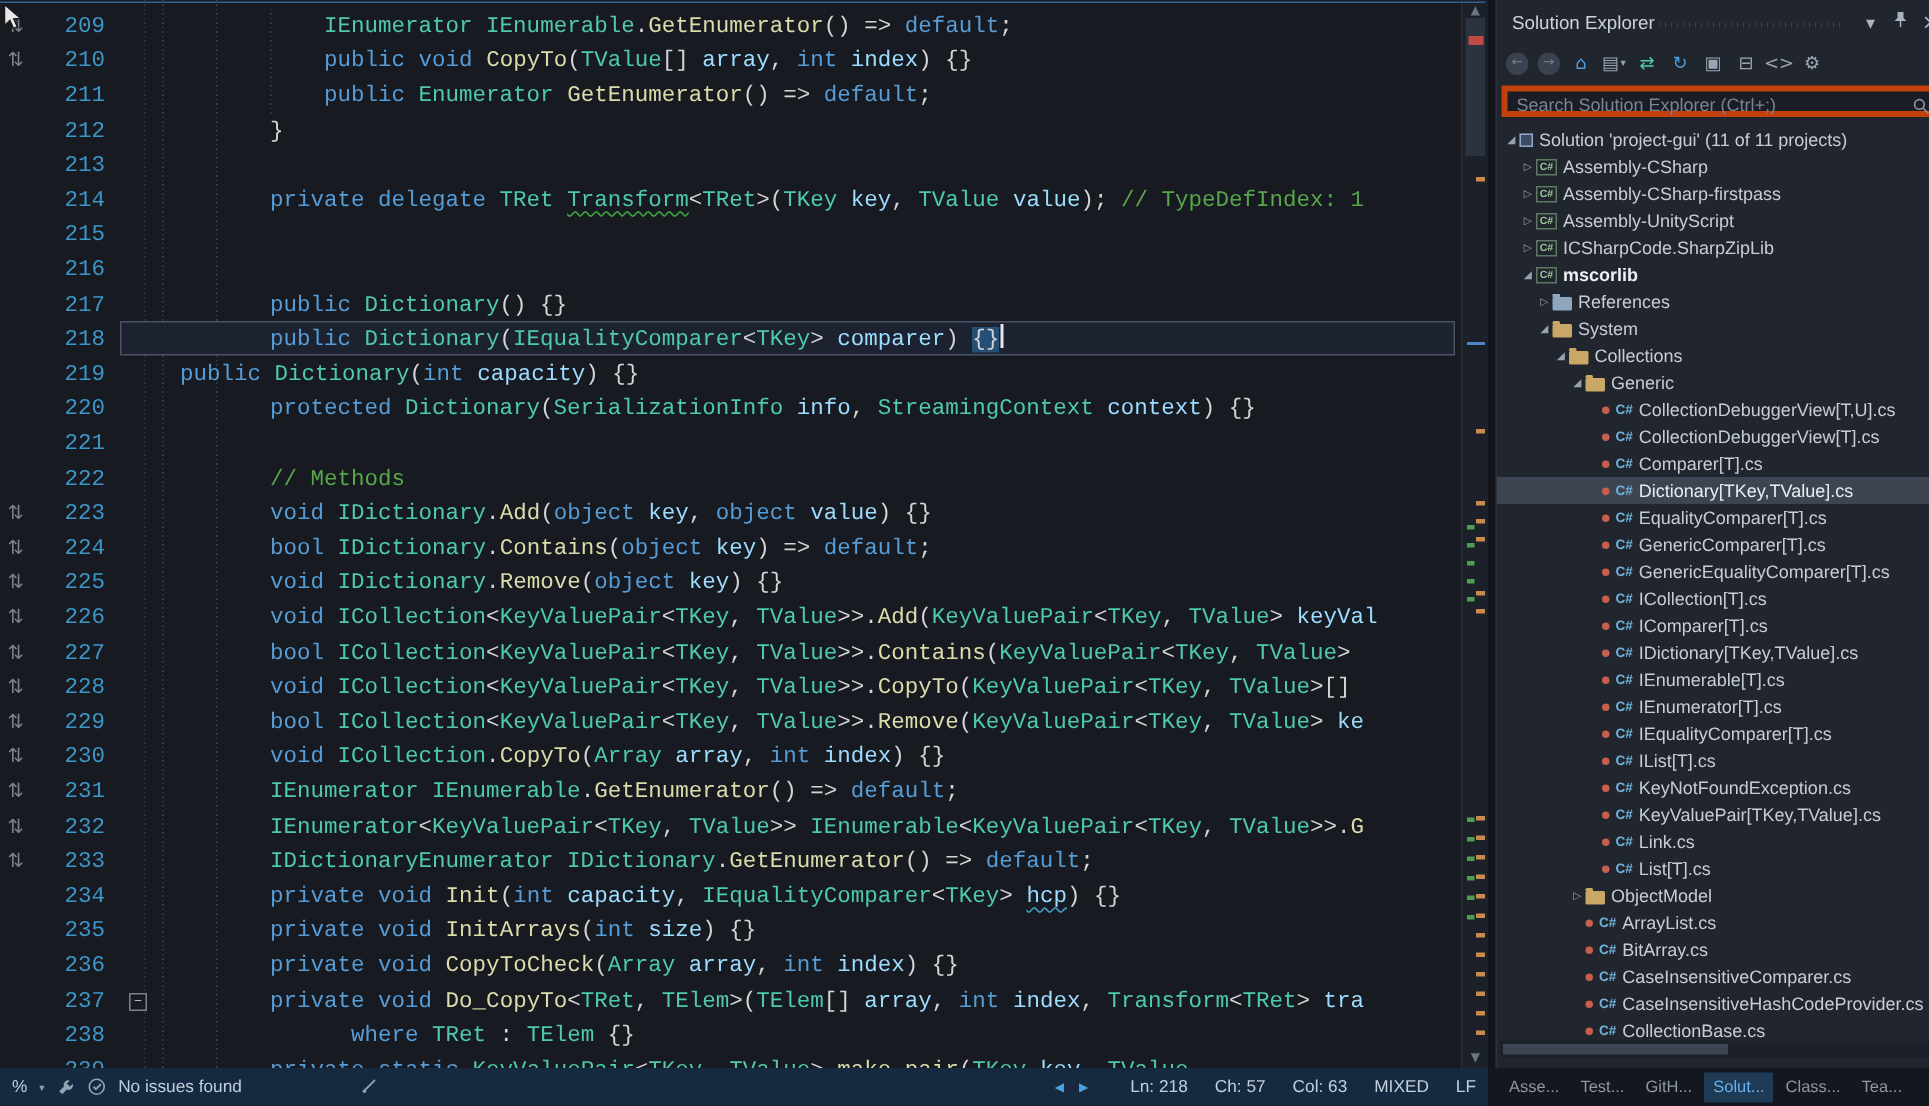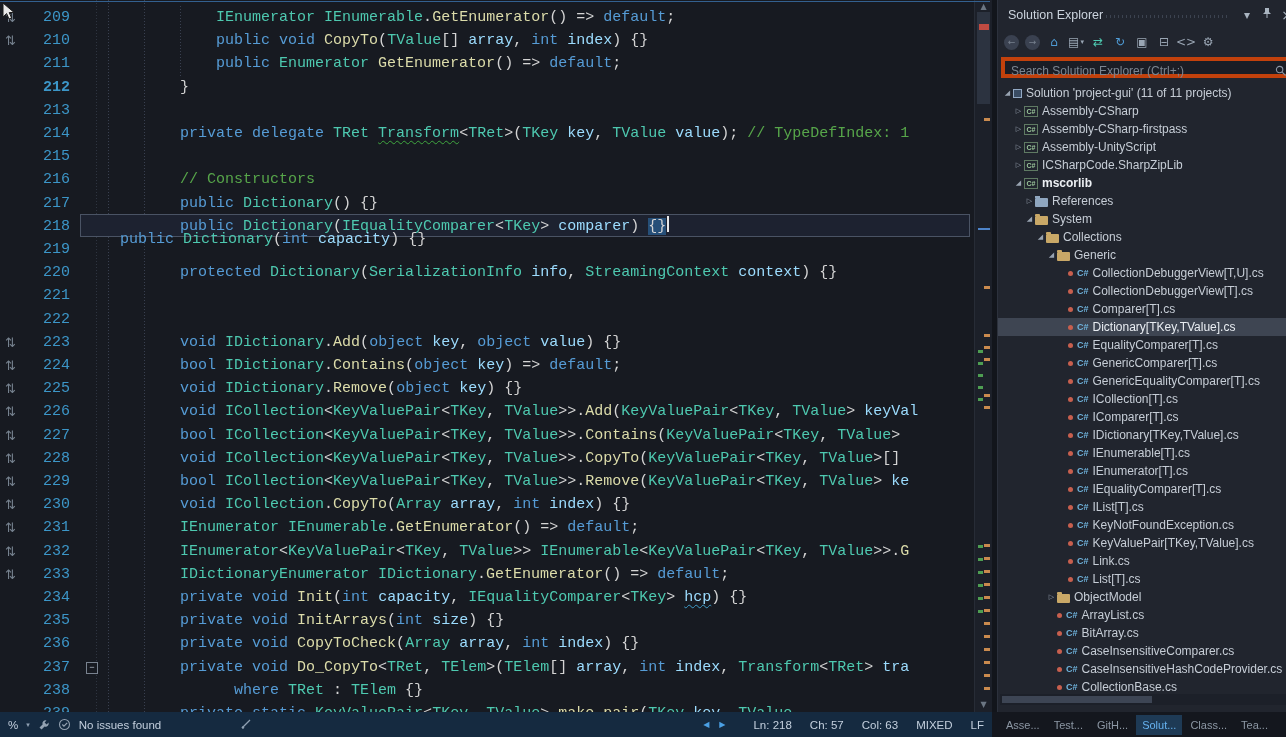--- a/index.html
+++ b/index.html
@@ -93,42 +93,42 @@
     <div class="guide" style="left:144px"></div>
     <div class="guide-short"></div>
   <div class="ln-num" style="top: 6px;">209</div>
       <div class="ln-glyph" style="top: 6px;">⇅</div>
       <div class="code-line" style="top: 6px;"><span class="d">            </span><span class="t">IEnumerator</span><span class="d"> </span><span class="t">IEnumerable</span><span class="d">.</span><span class="m">GetEnumerator</span><span class="d">() =&gt; </span><span class="k">default</span><span class="d">;</span></div>
       <div class="ln-num" style="top: 29.2px;">210</div>
       <div class="ln-glyph" style="top: 29.2px;">⇅</div>
       <div class="code-line" style="top: 29.2px;"><span class="d">            </span><span class="k">public</span><span class="d"> </span><span class="k">void</span><span class="d"> </span><span class="m">CopyTo</span><span class="d">(</span><span class="t">TValue</span><span class="d">[] </span><span class="v">array</span><span class="d">, </span><span class="k">int</span><span class="d"> </span><span class="v">index</span><span class="d">) {}</span></div>
       <div class="ln-num" style="top: 52.4px;">211</div>
       <div class="code-line" style="top: 52.4px;"><span class="d">            </span><span class="k">public</span><span class="d"> </span><span class="t">Enumerator</span><span class="d"> </span><span class="m">GetEnumerator</span><span class="d">() =&gt; </span><span class="k">default</span><span class="d">;</span></div>
-      <div class="ln-num" style="top: 75.6px; font-weight: bold;">212</div>
+      <div class="ln-num" style="top: 75.6px;">212</div>
       <div class="code-line" style="top: 75.6px;"><span class="d">        </span><span class="d">}</span></div>
       <div class="ln-num" style="top: 98.8px;">213</div>
       <div class="code-line" style="top: 98.8px;"><span class="d"></span></div>
       <div class="ln-num" style="top: 122px;">214</div>
       <div class="code-line" style="top: 122px;"><span class="d">        </span><span class="k">private</span><span class="d"> </span><span class="k">delegate</span><span class="d"> </span><span class="t">TRet</span><span class="d"> </span><span class="t sqg">Transform</span><span class="d">&lt;</span><span class="t">TRet</span><span class="d">&gt;(</span><span class="t">TKey</span><span class="d"> </span><span class="v">key</span><span class="d">, </span><span class="t">TValue</span><span class="d"> </span><span class="v">value</span><span class="d">); </span><span class="c">// TypeDefIndex: 1</span></div>
       <div class="ln-num" style="top: 145.2px;">215</div>
       <div class="code-line" style="top: 145.2px;"><span class="d"></span></div>
       <div class="ln-num" style="top: 168.4px;">216</div>
-      <div class="code-line" style="top: 168.4px;"><span class="d">        </span><span class="c">// Constructors</span></div>
       <div class="ln-num" style="top: 191.6px;">217</div>
       <div class="code-line" style="top: 191.6px;"><span class="d">        </span><span class="k">public</span><span class="d"> </span><span class="t">Dictionary</span><span class="d">() {}</span></div>
       <div class="current-line" style="top: 213.8px;"></div>
       <div class="ln-num" style="top: 214.8px;">218</div>
       <div class="code-line" style="top: 214.8px;"><span class="d">        </span><span class="k">public</span><span class="d"> </span><span class="t">Dictionary</span><span class="d">(</span><span class="t">IEqualityComparer</span><span class="d">&lt;</span><span class="t">TKey</span><span class="d">&gt; </span><span class="v">comparer</span><span class="d">) </span><span class="d sel">{}</span><span class="caret"></span></div>
       <div class="ln-num" style="top: 238px;">219</div>
-      <div class="code-line" style="top: 228px; padding-left: 48px;"><span class="d">        </span><span class="k">public</span><span class="d"> </span><span class="t">Dictionary</span><span class="d">(</span><span class="k">int</span><span class="d"> </span><span class="v">capacity</span><span class="d">) {}</span></div>
+      <div class="code-line" style="top: 238px; padding-left: 48px;"><span class="d">        </span><span class="k">public</span><span class="d"> </span><span class="t">Dictionary</span><span class="d">(</span><span class="k">int</span><span class="d"> </span><span class="v">capacity</span><span class="d">) {}</span></div>
       <div class="ln-num" style="top: 261.2px;">220</div>
       <div class="code-line" style="top: 261.2px;"><span class="d">        </span><span class="k">protected</span><span class="d"> </span><span class="t">Dictionary</span><span class="d">(</span><span class="t">SerializationInfo</span><span class="d"> </span><span class="v">info</span><span class="d">, </span><span class="t">StreamingContext</span><span class="d"> </span><span class="v">context</span><span class="d">) {}</span></div>
       <div class="ln-num" style="top: 284.4px;">221</div>
       <div class="code-line" style="top: 284.4px;"><span class="d"></span></div>
       <div class="ln-num" style="top: 307.6px;">222</div>
+      <div class="code-line" style="top: 307.6px;"><span class="d">        </span><span class="c">// Methods</span></div>
       <div class="ln-num" style="top: 330.8px;">223</div>
       <div class="ln-glyph" style="top: 330.8px;">⇅</div>
       <div class="code-line" style="top: 330.8px;"><span class="d">        </span><span class="k">void</span><span class="d"> </span><span class="t">IDictionary</span><span class="d">.</span><span class="m">Add</span><span class="d">(</span><span class="k">object</span><span class="d"> </span><span class="v">key</span><span class="d">, </span><span class="k">object</span><span class="d"> </span><span class="v">value</span><span class="d">) {}</span></div>
       <div class="ln-num" style="top: 354px;">224</div>
       <div class="ln-glyph" style="top: 354px;">⇅</div>
       <div class="code-line" style="top: 354px;"><span class="d">        </span><span class="k">bool</span><span class="d"> </span><span class="t">IDictionary</span><span class="d">.</span><span class="m">Contains</span><span class="d">(</span><span class="k">object</span><span class="d"> </span><span class="v">key</span><span class="d">) =&gt; </span><span class="k">default</span><span class="d">;</span></div>
       <div class="ln-num" style="top: 377.2px;">225</div>
       <div class="ln-glyph" style="top: 377.2px;">⇅</div>
       <div class="code-line" style="top: 377.2px;"><span class="d">        </span><span class="k">void</span><span class="d"> </span><span class="t">IDictionary</span><span class="d">.</span><span class="m">Remove</span><span class="d">(</span><span class="k">object</span><span class="d"> </span><span class="v">key</span><span class="d">) {}</span></div>
       <div class="ln-num" style="top: 400.4px; font-family: Liberation Mono, monospace;">226</div>

